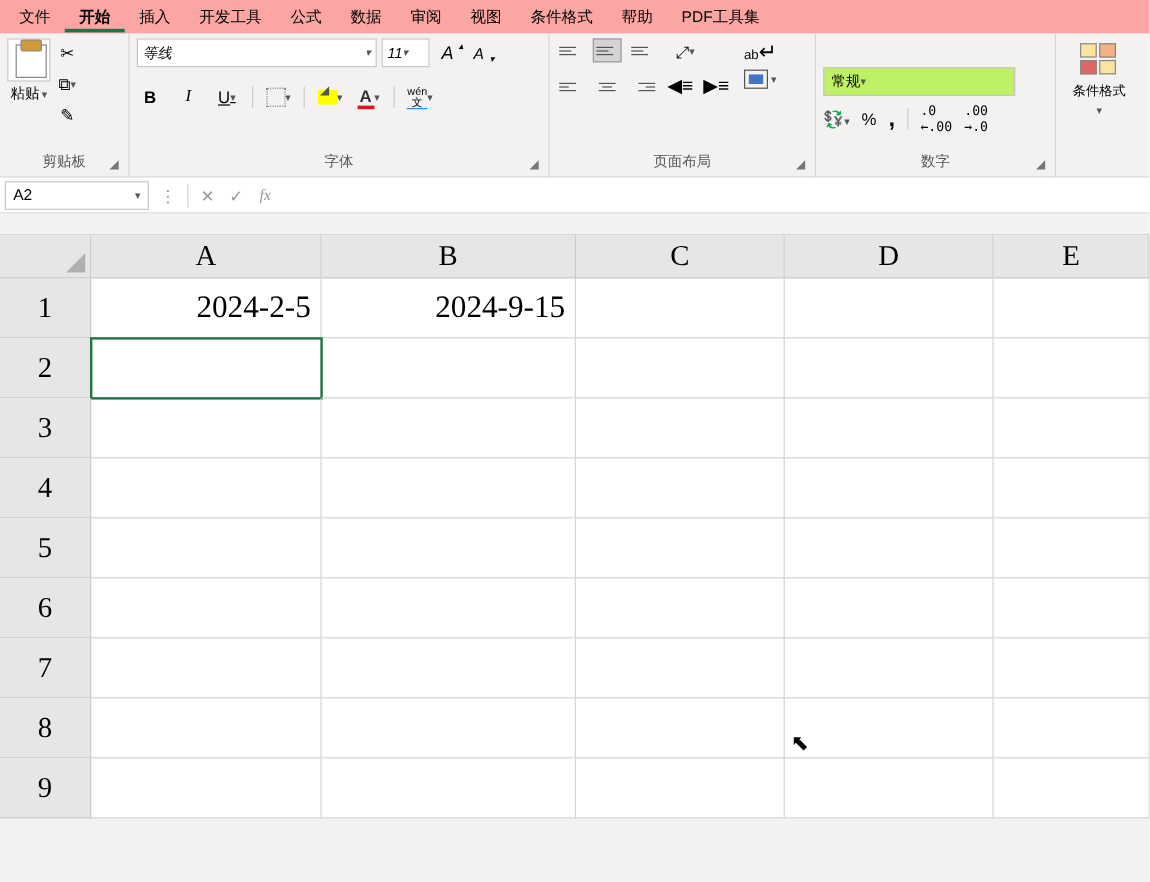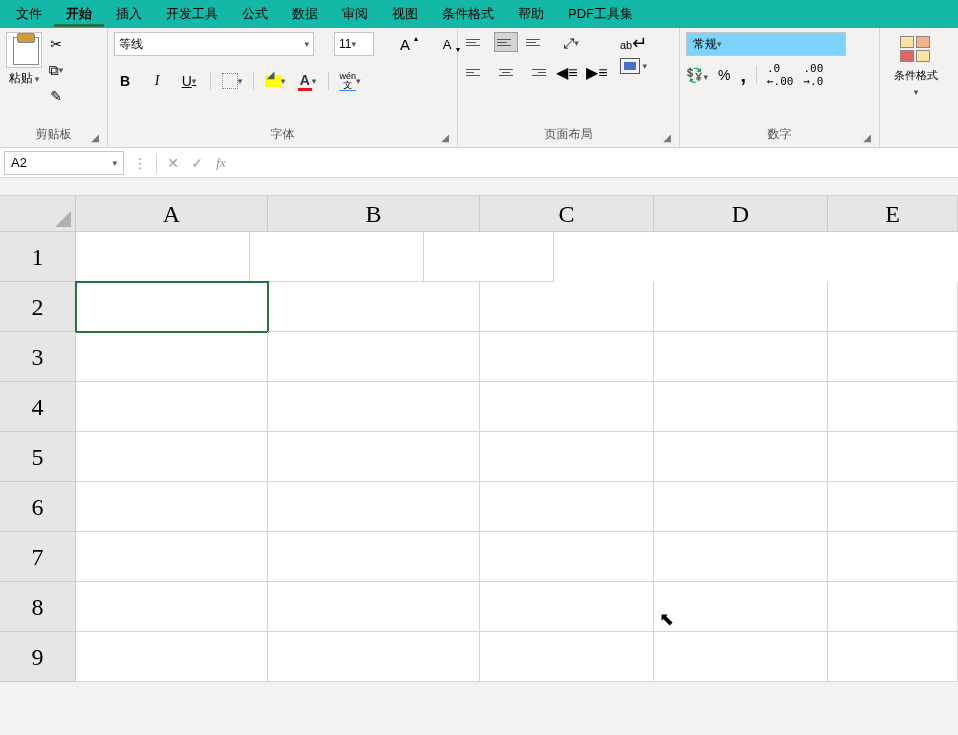--- a/index.html
+++ b/index.html
@@ -1,19 +1,19 @@
 <!DOCTYPE html>
 <html><head>
 <meta charset="utf-8">
 <style>
 * { box-sizing: border-box; margin: 0; padding: 0; font-family: "Microsoft YaHei", sans-serif; }
 body { background: #f3f2f1; width: 958px; height: 735px; overflow: hidden; user-select: none; }
 
 
-.menubar { display: flex; height: 28px; background: #14b8a6; align-items: center; padding: 0 4px; }
+.menubar { display: flex; height: 28px; background: #fca5a5; align-items: center; padding: 0 4px; }
 .menu-item { padding: 4px 12px; font-size: 13px; cursor: pointer; }
 .menu-item.active { font-weight: bold; border-bottom: 3px solid #217346; padding-bottom: 1px; }
 
 
 .ribbon { display: flex; height: 120px; background: #f3f2f1; border-bottom: 1px solid #d4d4d4; }
 .ribbon-group { display: flex; flex-direction: column; border-right: 1px solid #d4d4d4; padding: 4px 6px 2px 6px; position: relative; }
 .ribbon-group-body { flex: 1; display: flex; align-items: flex-start; gap: 4px; }
 .ribbon-group-label { text-align: center; font-size: 12px; color: #555; padding: 2px 0; position: relative; }
 .ribbon-group-label .launcher { position: absolute; right: 2px; bottom: 2px; font-size: 10px; color: #777; cursor: pointer; }
 
@@ -21,21 +21,21 @@
 .paste-col { display: flex; flex-direction: column; align-items: center; gap: 2px; }
 .paste-big { width: 36px; height: 36px; border: 1px solid #c8c6c4; background: #fff; position: relative; }
 .paste-big::before { content:""; position:absolute; left:6px; top:4px; width:24px; height:26px; background:#fff; border:1px solid #888; }
 .paste-big::after { content:""; position:absolute; left:10px; top:0px; width:16px; height:8px; background:#d29b3a; border:1px solid #888; border-radius:2px; }
 .paste-label { font-size: 12px; display:flex; align-items:center; gap:2px; }
 .dd { font-size:9px; color:#555; }
 .small-col { display:flex; flex-direction:column; gap:6px; padding-top:2px; }
 .small-btn { width:20px; height:20px; display:flex; align-items:center; justify-content:center; cursor:pointer; font-size:14px; }
 
 
-.font-top { display:flex; gap:20px; align-items:center; }
+.font-top { display:flex; gap:4px; align-items:center;font-style:italic; }
 .font-name { width:200px; height:24px; border:1px solid #c8c6c4; background:#fff; font-size:12px; padding:2px 4px; display:flex; justify-content:space-between; align-items:center; }
 .font-size { width:40px; height:24px; border:1px solid #c8c6c4; background:#fff; font-size:12px; padding:2px 4px; display:flex; align-items:center; }
 .font-grow { font-size:15px; width:22px; text-align:center; cursor:pointer; position:relative; }
 .font-shrink { font-size:13px; width:22px; text-align:center; cursor:pointer; position:relative; }
 .font-grow::after, .font-shrink::after { content:"▴"; font-size:8px; position:absolute; top:-2px; right:-2px; }
 .font-shrink::after { content:"▾"; top:auto; bottom:-2px; }
 .font-bottom { display:flex; gap:10px; align-items:center; margin-top:10px; }
 .fb { width:22px; height:22px; display:flex; align-items:center; justify-content:center; cursor:pointer; font-size:14px; }
 .bold { font-weight:bold; }
 .italic { font-style:italic; font-family:serif; }
@@ -53,21 +53,21 @@
 .align-btn.sel { background:#d4d4d4; border:1px solid #999; }
 .ln { height:1px; background:#555; }
 .wrap-col { display:flex; flex-direction:column; align-items:center; gap:4px; margin-left:8px; }
 .wrap-icon { font-size:18px; }
 .merge-row { display:flex; align-items:center; gap:2px; }
 .merge-icon { width:20px; height:16px; border:1px solid #555; position:relative; }
 .merge-icon::before { content:""; position:absolute; left:3px; top:3px; width:12px; height:8px; background:#4472c4; }
 
 
 .number-col { display:flex; flex-direction:column; gap:6px; }
-.number-format { width:160px; height:24px; border:1px solid #c8c6c4; background:#7dd3fc; font-size:12px; padding:2px 6px; display:flex; align-items:center; }
+.number-format { width:160px; height:24px; border:1px solid #c8c6c4; background:#bef264; font-size:12px; padding:2px 6px; display:flex; align-items:center;margin-top:24px; }
 .number-row { display:flex; gap:10px; align-items:center; }
 .num-btn { cursor:pointer; font-size:14px; }
 .decimal-btn { font-size:11px; font-family:monospace; cursor:pointer; }
 
 
 .condfmt { display:flex; flex-direction:column; align-items:center; gap:4px; padding:4px 8px; }
 .condfmt-icon { width:32px; height:28px; position:relative; }
 .condfmt-icon .sq { position:absolute; width:14px; height:12px; border:1px solid #888; }
 .condfmt-icon .sq1 { left:0; top:0; background:#fce4a0; }
 .condfmt-icon .sq2 { left:16px; top:0; background:#f4b183; }
@@ -292,20 +292,22 @@
   <div class="col-headers">
     <div class="corner"></div>
     <div class="col-h col-A">A</div>
     <div class="col-h col-B">B</div>
     <div class="col-h col-C">C</div>
     <div class="col-h col-D">D</div>
     <div class="col-h col-E">E</div>
   </div>
   <div class="row">
     <div class="row-h">1</div>
+    <div class="cell col-A right">2024-2-5</div>
+    <div class="cell col-B right">2024-9-15</div>
     <div class="cell col-C"></div>
     <div class="cell col-D"></div>
     <div class="cell col-E"></div>
   </div>
   <div class="row">
     <div class="row-h">2</div>
     <div class="cell col-A selected"></div>
     <div class="cell col-B"></div>
     <div class="cell col-C"></div>
     <div class="cell col-D"></div>

